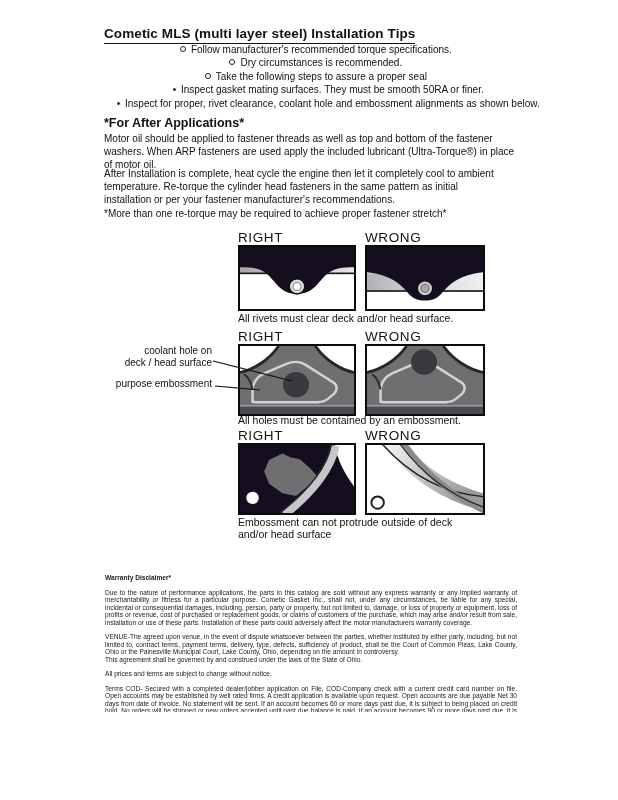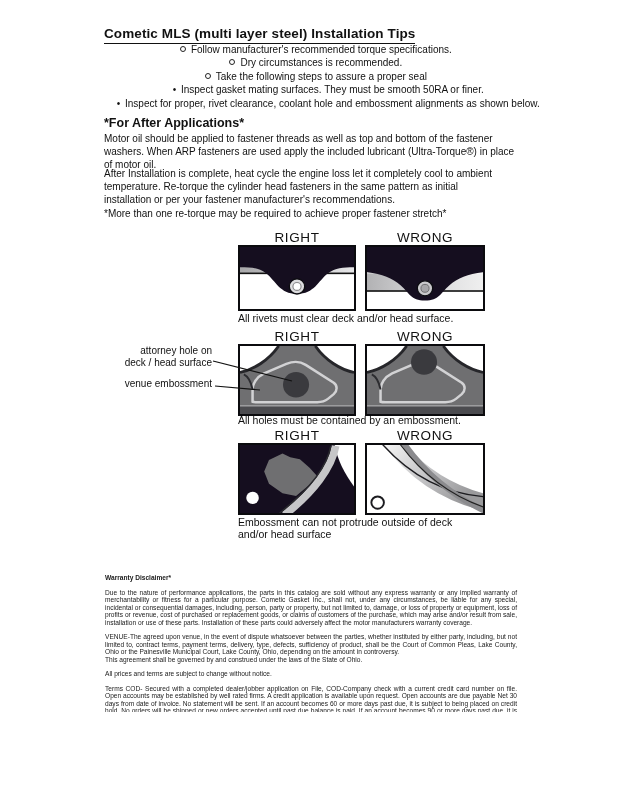--- a/index.html
+++ b/index.html
@@ -13,21 +13,21 @@
   .bullets { font-size:10px; line-height:13.4px;text-align:center; }
   .brow { white-space:nowrap; }
   .ob { display:inline-block; width:4px; height:4px; border:1px solid #222;
         border-radius:50%; margin-right:5px; vertical-align:1px; }
   .db { display:inline-block; width:5px; margin-right:4px; font-size:10px; }
 
   .h2 { font-size:12.5px; font-weight:bold; }
   .para { font-size:10px; line-height:13px; width:414px; }
   .note { font-size:10px; }
 
-  .dlabel { font-size:13.5px; letter-spacing:0.6px; text-align:center; width:118px; }
+  .dlabel { font-size:13.5px; letter-spacing:0.6px; width:118px; }
   .dbox { box-sizing:border-box; border:2px solid #0b0b0e; background:#fff; }
   .dbox svg { display:block; }
   .caption { font-size:10.5px; }
 
   .annot { font-size:10px; line-height:11.5px; text-align:right; width:102px; }
 
   .fine { font-size:6.6px; line-height:7.5px; width:412px; text-align:justify;
           color:#1a1a1a; letter-spacing:0px; }
   .fine p { margin:0 0 7px 0; }
   .fine .nogap { margin:0; }
@@ -47,21 +47,21 @@
   <div class="abs bullets" style="left:92px; top:43px;">
     <div class="brow"><span class="ob"></span><span>Follow manufacturer's recommended torque specifications.</span></div>
     <div class="brow"><span class="ob"></span><span>Dry circumstances is recommended.</span></div>
     <div class="brow"><span class="ob"></span><span>Take the following steps to assure a proper seal</span></div>
     <div class="brow" style="padding-left:24px;"><span class="db">•</span><span>Inspect gasket mating surfaces.  They must be smooth 50RA or finer.</span></div>
     <div class="brow" style="padding-left:24px;"><span class="db">•</span><span>Inspect for proper, rivet clearance, coolant hole and embossment alignments as shown below.</span></div>
   </div>
 
   <div class="abs h2" style="left:104px; top:116px;">*For After Applications*</div>
   <div class="abs para" style="left:104px; top:132px;">Motor oil should be applied to fastener threads as well as top and bottom of the fastener washers. When ARP fasteners are used apply the included lubricant (Ultra-Torque®) in place of motor oil.</div>
-  <div class="abs para" style="left:104px; top:167px; width:400px;">After Installation is complete, heat cycle the engine loss let it completely cool to ambient temperature. Re-torque the cylinder head fasteners in the same pattern as initial installation or per your fastener manufacturer's recommendations.</div>
+  <div class="abs para" style="left:104px; top:167px; width:400px;">After Installation is complete, heat cycle the engine then let it completely cool to ambient temperature. Re-torque the cylinder head fasteners in the same pattern as initial installation or per your fastener manufacturer's recommendations.</div>
   <div class="abs note" style="left:104px; top:208px;">*More than one re-torque may be required to achieve proper fastener stretch*</div>
 
   <div class="abs dlabel" style="left:238px; top:230px;">RIGHT</div>
   <div class="abs dlabel" style="left:365px; top:230px; width:120px;">WRONG</div>
 
   <div class="abs dbox" style="left:238px; top:245px;">
     <svg width="114" height="62" viewBox="0 0 118 66" preserveAspectRatio="none">
       <defs>
         <linearGradient id="g1a" x1="0" y1="0" x2="1" y2="0">
           <stop offset="0" stop-color="#a8a8aa"></stop>
@@ -94,24 +94,24 @@
       <circle cx="60" cy="44" r="4.2" fill="#a6a6a8" stroke="#6a6a6c" stroke-width="1"></circle>
     </svg>
   </div>
 
   <div class="abs caption" style="left:238px; top:312px;">All rivets must clear deck and/or head surface.</div>
 
   <div class="abs dlabel" style="left:238px; top:329px;">RIGHT</div>
   <div class="abs dlabel" style="left:365px; top:329px; width:120px;">WRONG</div>
 
   <div class="abs annot" style="left:110px; top:345px;">
-    <div>attorney hole on</div>
+    <div>coolant hole on</div>
     <div>deck / head surface</div>
   </div>
-  <div class="abs annot" style="left:110px; top:378px;">venue embossment</div>
+  <div class="abs annot" style="left:110px; top:378px;">purpose embossment</div>
 
   <div class="abs dbox" style="left:238px; top:344px;">
     <svg width="114" height="68" viewBox="0 0 118 72" preserveAspectRatio="none">
       <rect x="0" y="0" width="118" height="72" fill="#6f6f71"></rect>
       <path d="M0,0 H40 C30,15 14,25 0,28 Z" fill="#ffffff"></path>
       <path d="M40,0 C30,15 14,25 0,28" stroke="#26262a" stroke-width="3" fill="none"></path>
       <path d="M78,0 H118 V28 C104,25 88,15 78,0 Z" fill="#ffffff"></path>
       <path d="M78,0 C88,15 104,25 118,28" stroke="#26262a" stroke-width="3" fill="none"></path>
       <rect x="0" y="64" width="118" height="8" fill="#4b4b4f"></rect>
       <rect x="0" y="62.5" width="118" height="1.5" fill="#9c9c9e"></rect>

